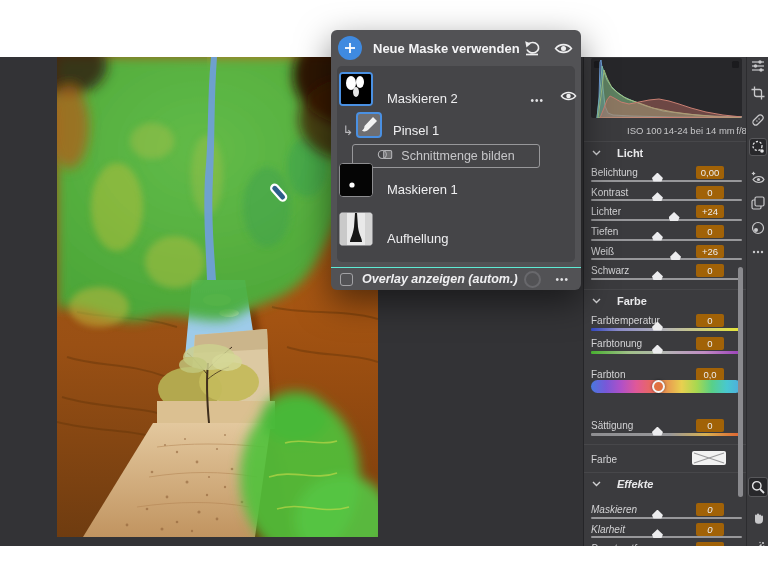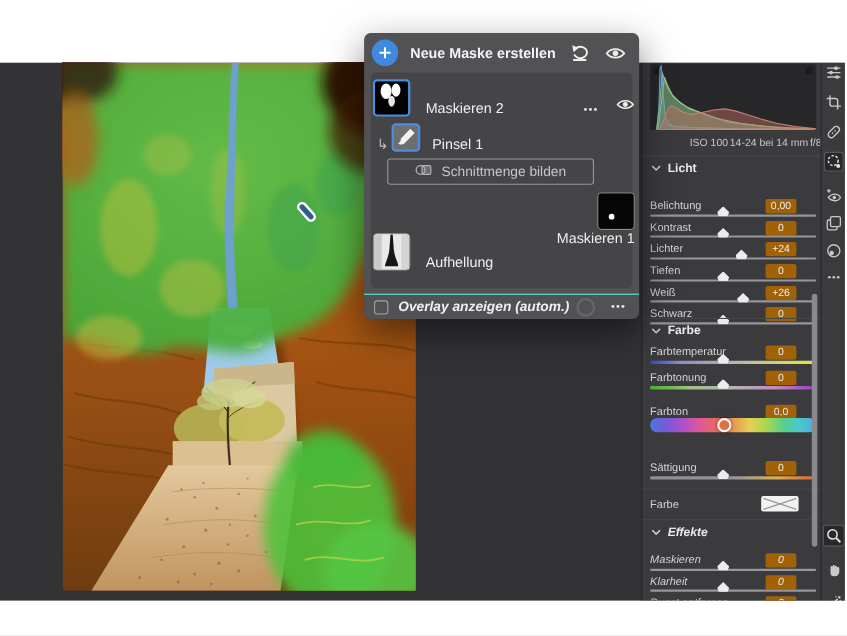--- a/index.html
+++ b/index.html
@@ -39,21 +39,21 @@
   .fp-overlay-label{flex:1;margin-left:9px;font-size:12.5px;font-style:italic;font-weight:700;color:#f0f0f2;white-space:nowrap;}
   .circle-ind{width:17px;height:17px;border:2px solid #68686c;border-radius:50%;box-sizing:border-box;margin-right:14px;}
   
   .right-panel{position:absolute;left:583px;top:0;width:163px;height:489px;background:#3b3b3e;
                border-left:1px solid #252528;box-sizing:border-box;overflow:hidden;}
   .hist{position:absolute;left:7px;top:1px;width:151px;height:60px;background:#27272a;border-radius:2px;overflow:hidden;}
   .meta{position:absolute;left:7px;top:63px;width:150px;height:20px;display:flex;align-items:center;
         justify-content:space-between;font-size:9.5px;color:#c6c6c8;white-space:nowrap;margin-left:36px;}
   .rdiv{position:absolute;left:0;width:100%;height:0;border-top:1px solid #47474a;}
   .sec{position:absolute;left:0;width:100%;}
-  .sec-head{height:16px;display:flex;align-items:center;gap:6px;padding-left:8px;
+  .sec-head{height:16px;display:flex;align-items:center;gap:16px;padding-left:8px;
             font-size:11px;font-weight:700;color:#e9e9eb;}
   .srow{position:relative;height:19.7px;}
   .crow{position:relative;height:23px;}
   .slabel{position:absolute;left:7px;top:1px;font-size:10px;color:#d3d3d5;white-space:nowrap;}
   .sval{position:absolute;left:112px;top:0;width:28px;height:13px;background:#a16207;border-radius:2px;
         color:#ececee;font-size:9.5px;text-align:center;line-height:13px;}
   .strack{position:absolute;left:7px;right:4px;top:13.5px;height:2px;background:#97979a;border-radius:1px;}
   .crow .strack{height:3px;}
   .knob{position:absolute;top:-7px;width:11px;height:9px;background:#ececee;
         clip-path:polygon(50% 0,100% 60%,86% 100%,14% 100%,0 60%);}
@@ -239,21 +239,21 @@
       </div>
       <div class="rdiv" style="top:84px;"></div>
 
       <div class="sec" style="top:88px;">
         <div class="sec-head">
           <svg width="9" height="6" viewBox="0 0 9 6">
             <polyline points="1,1 4.5,4.5 8,1" fill="none" stroke="#d0d0d2" stroke-width="1.4"></polyline>
             </svg>
           <span>Licht</span>
         </div>
-        <div id="light-rows" style="margin-top:20px;">
+        <div id="light-rows" style="margin-top:5px;">
             <div class="srow">
               <span class="slabel">Belichtung</span>
               <span class="sval">0,00</span>
               <div class="strack">
                 <div class="knob" style="left: calc(44% - 5.5px);"></div>
               </div>
             </div>
             <div class="srow">
               <span class="slabel">Kontrast</span>
               <span class="sval">0</span>
@@ -466,21 +466,21 @@
   </div>
 
   <div class="float-panel">
     <div class="fp-header">
       <div class="plus-btn">
         <svg width="12" height="12" viewBox="0 0 12 12">
           <line x1="6" y1="1" x2="6" y2="11" stroke="#ffffff" stroke-width="1.8"></line>
           <line x1="1" y1="6" x2="11" y2="6" stroke="#ffffff" stroke-width="1.8"></line>
         </svg>
       </div>
-      <div class="fp-title">Neue Maske erstellen</div>
+      <div class="fp-title">Neue Maske verwenden</div>
       <div class="icon-btn undo">
         <svg width="18" height="16" viewBox="0 0 18 16">
           <path d="M5.2,4.2 A6,5.2 0 1 1 4,9.5" fill="none" stroke="#eeeeef" stroke-width="1.7"></path>
           <path d="M2.2,1.2 L8,3.4 L3.4,7.6 Z" fill="#eeeeef"></path>
           <line x1="3" y1="14.5" x2="15" y2="14.5" stroke="#eeeeef" stroke-width="1.7"></line>
         </svg>
       </div>
       <div class="icon-btn eye">
         <svg width="19" height="13" viewBox="0 0 24 16">
           <path d="M2,8 C7,1.5 17,1.5 22,8 C17,14.5 7,14.5 2,8 Z" fill="none" stroke="#eeeeef" stroke-width="2"></path>
@@ -522,21 +522,21 @@
       <button class="intersect-btn">
         <span>
           <svg width="16" height="13" viewBox="0 0 18 14">
             <circle cx="6" cy="7" r="4.5" fill="none" stroke="#b4b4b7" stroke-width="1.2"></circle>
             <rect x="7.5" y="2.5" width="9" height="9" rx="1.5" fill="rgba(180,180,183,0.35)" stroke="#b4b4b7" stroke-width="1.2"></rect>
           </svg>
         </span>
         <span>Schnittmenge bilden</span>
       </button>
 
-      <div class="mask-row" style="top:109px;padding-left:2px;flex-direction:column;">
+      <div class="mask-row" style="top:97px;padding-left:2px;">
         <div class="thumb">
           <svg width="32" height="32" viewBox="0 0 32 32">
               <rect width="32" height="32" fill="#050505"></rect>
             <circle cx="12" cy="21" r="2.6" fill="#fff"></circle>
           </svg>
         </div>
         <span class="mask-label">Maskieren 1</span>
       </div>
 
       <div class="mask-row" style="top:146px;padding-left:2px;">

